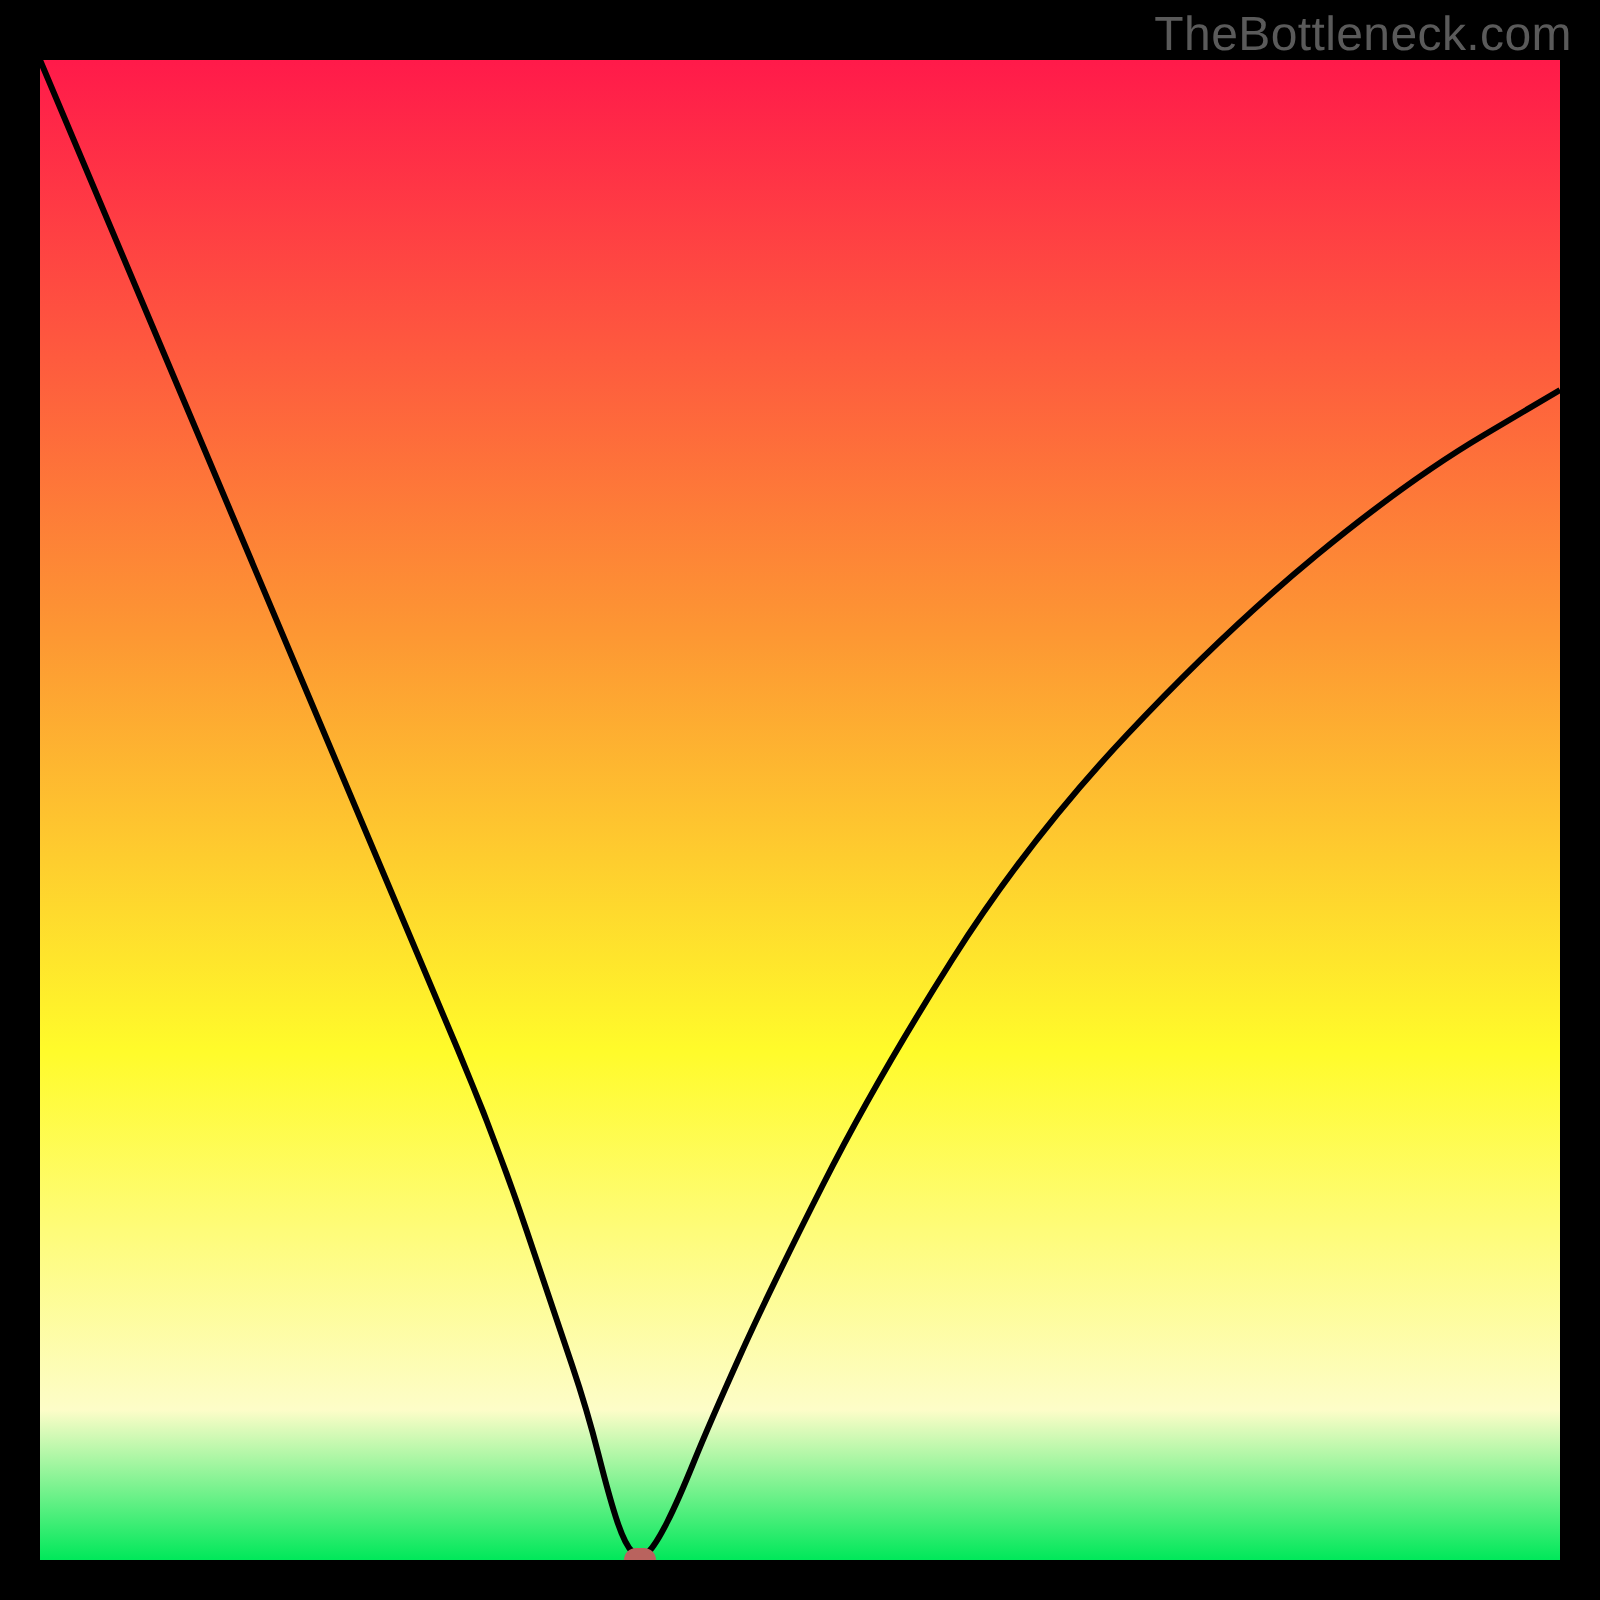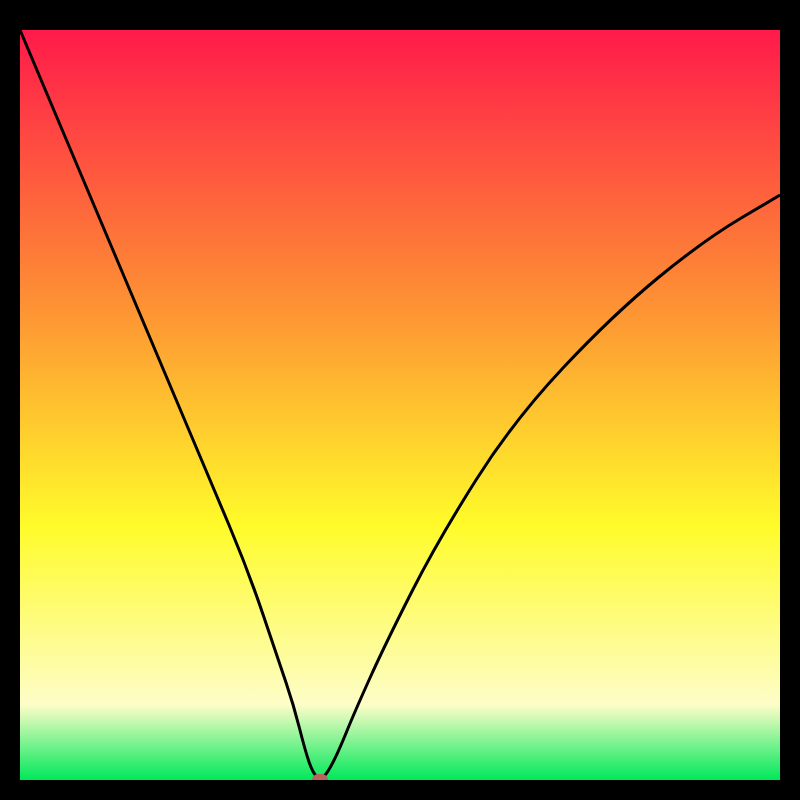--- a/index.html
+++ b/index.html
@@ -46,20 +46,21 @@
     height: 12px;
     background: #b9635e;
     border-radius: 6px;
     z-index: 15;
   }
 </style>
 </head>
 <body>
 
 <div class="container">
+  <div class="watermark">TheBottleneck.com</div>
 
   <div class="plot-area">
     <svg id="chart-svg" viewBox="0 0 760 750" preserveAspectRatio="none">
       <defs>
         <linearGradient id="bg-grad" x1="0" y1="0" x2="0" y2="1">
           <stop id="st0" offset="0%" stop-color="#ff1a4a"></stop>
           <stop id="st1" offset="38%" stop-color="#fd9633"></stop>
           <stop id="st2" offset="66%" stop-color="#fffb2a"></stop>
           <stop id="st3" offset="90%" stop-color="#fdfdc8"></stop>
           <stop id="st4" offset="100%" stop-color="#00e85a"></stop>

